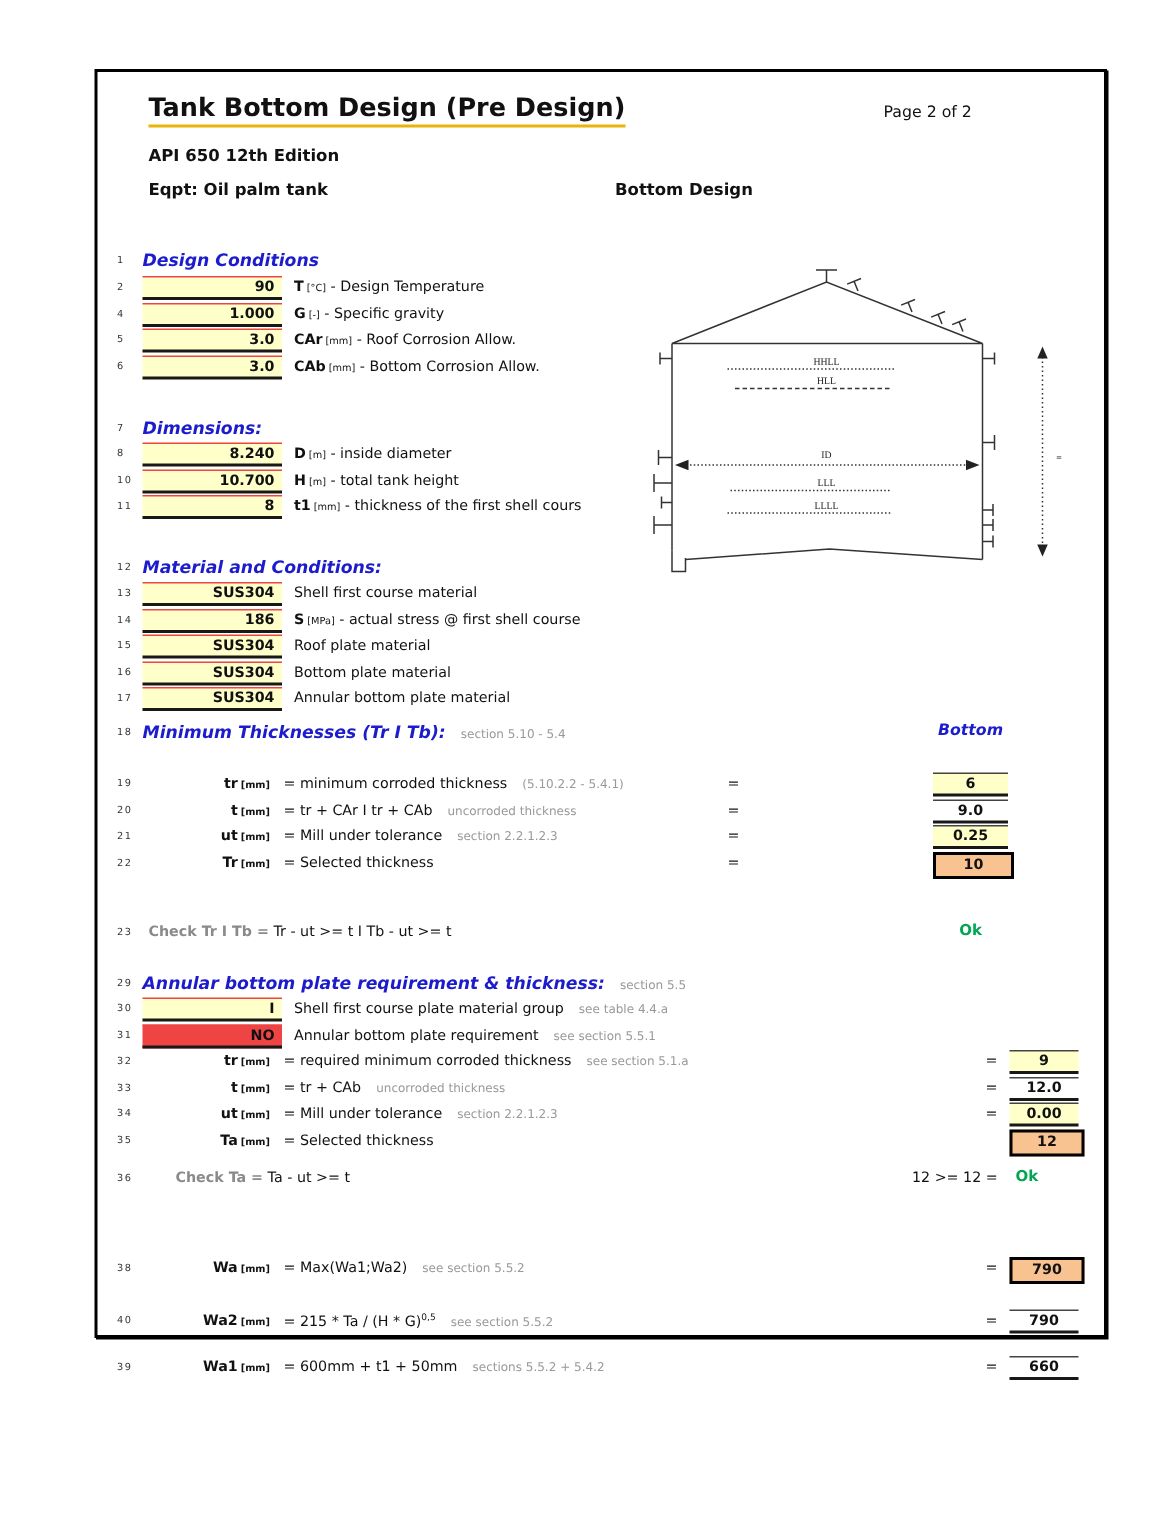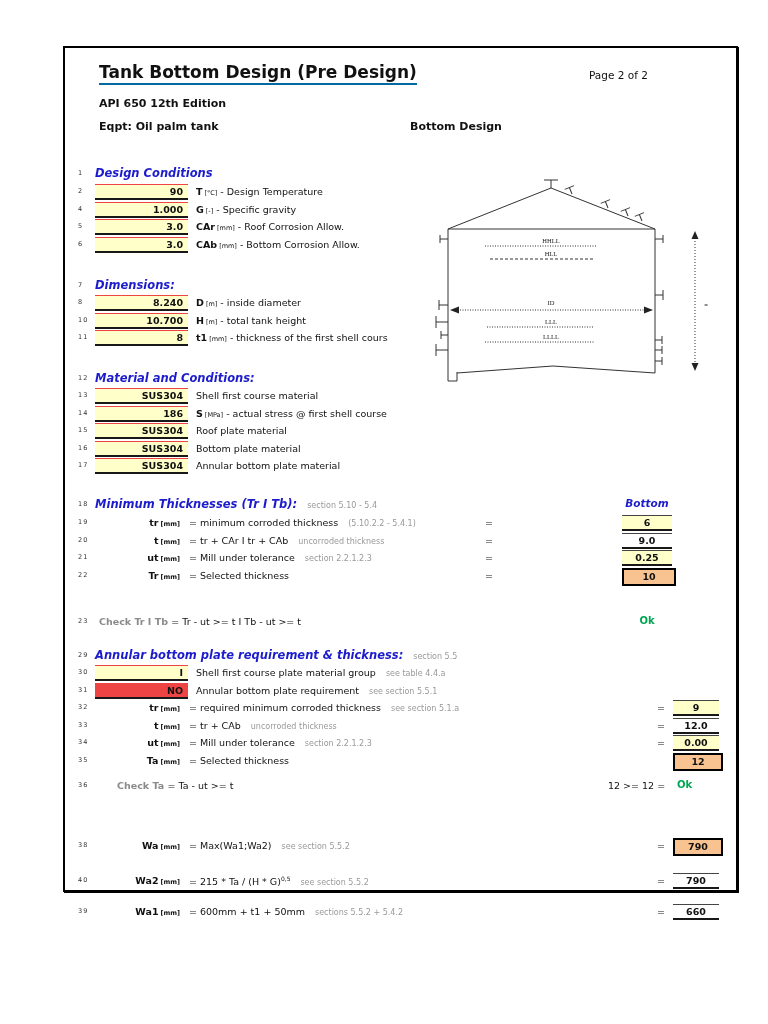--- a/index.html
+++ b/index.html
@@ -1,19 +1,19 @@
 <!DOCTYPE html>
 <html><head>
 <meta charset="utf-8">
 <style>
   html,body{margin:0;padding:0;background:#ffffff;}
   body{width:768px;height:1024px;position:relative;font-family:"DejaVu Sans","Liberation Sans",sans-serif;color:#111;}
   .page{position:absolute;left:63px;top:46px;width:671px;height:842px;background:#fff;border:2px solid #000;box-shadow:1px 1px 0 #000;}
   .abs{position:absolute;white-space:nowrap;}
-  .title{left:34px;top:14px;font-size:17px;font-weight:bold;letter-spacing:0px;border-bottom:2px solid #0369a1;padding-bottom:1px;}
+  .title{left:34px;top:14px;font-size:17px;font-weight:bold;letter-spacing:0px;border-bottom:2px solid #eab308;padding-bottom:1px;}
   .pagelabel{left:524px;top:21px;font-size:10.5px;}
   .stdline{left:34px;top:49px;font-size:11px;font-weight:bold;}
   .eqptline{left:34px;top:72px;font-size:11px;font-weight:bold;}
   .subtitle{left:297px;top:72px;font-size:11px;font-weight:bold;margin-left:48px;}
 
   .r{position:absolute;left:0;width:100%;height:17px;white-space:nowrap;font-size:9.5px;}
   .ln{position:absolute;left:13px;top:3px;font-size:6.5px;color:#333;letter-spacing:1px;}
   .hd{position:absolute;left:30px;top:0;color:#1c1ccc;font-weight:bold;font-style:italic;font-size:11.5px;}
   .hd .nt{font-style:normal;font-weight:normal;}
   .nt{color:#999;font-size:8px;margin-left:10px;}
@@ -126,21 +126,21 @@
     <span class="ln">16</span>
     <span class="icell">SUS304</span>
     <span class="dsc"><b></b><span>Bottom plate material</span></span>
   </div>
   <div class="r" style="top:410px">
     <span class="ln">17</span>
     <span class="icell">SUS304</span>
     <span class="dsc"><b></b><span>Annular bottom plate material</span></span>
   </div>
 
-  <div class="r" style="top:449px">
+  <div class="r" style="top:433px">
     <span class="ln">18</span>
     <span class="hd"><span>Minimum Thicknesses (Tr I Tb):</span><span class="nt">section 5.10 - 5.4</span></span>
     <span class="colhd">Bottom</span>
   </div>
   <div class="r" style="top:467px">
     <span class="ln">19</span>
     <span class="vb"><b>tr</b><span class="unit">[mm]</span></span>
     <span class="eqx"><span>= minimum corroded thickness</span><span class="nt">(5.10.2.2 - 5.4.1)</span></span>
     <span class="sign1">=</span>
     <span class="vcell bpos" data-cell="yellow">6</span>

